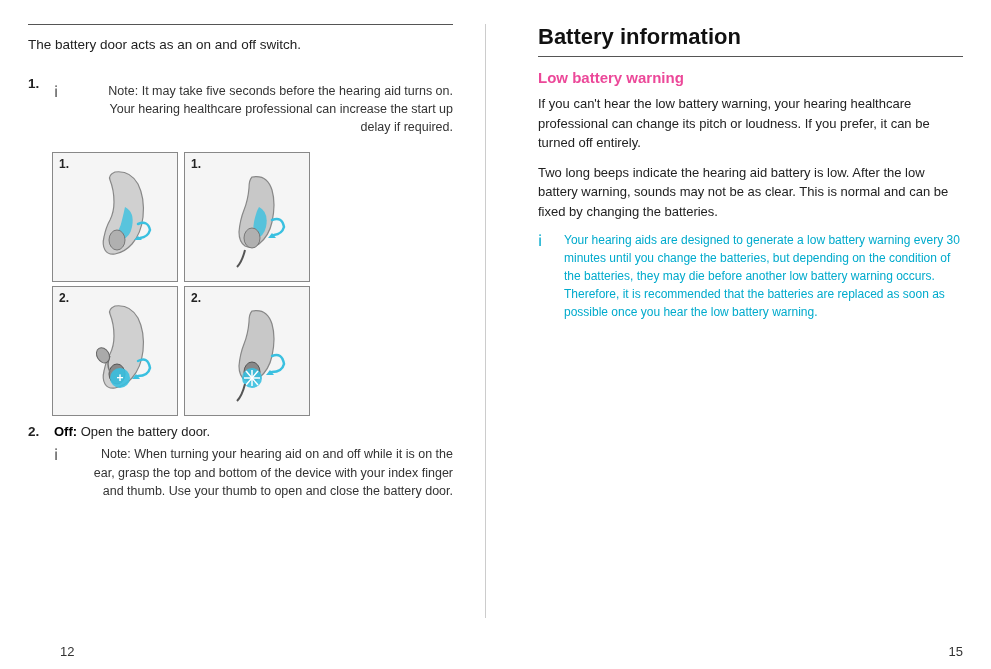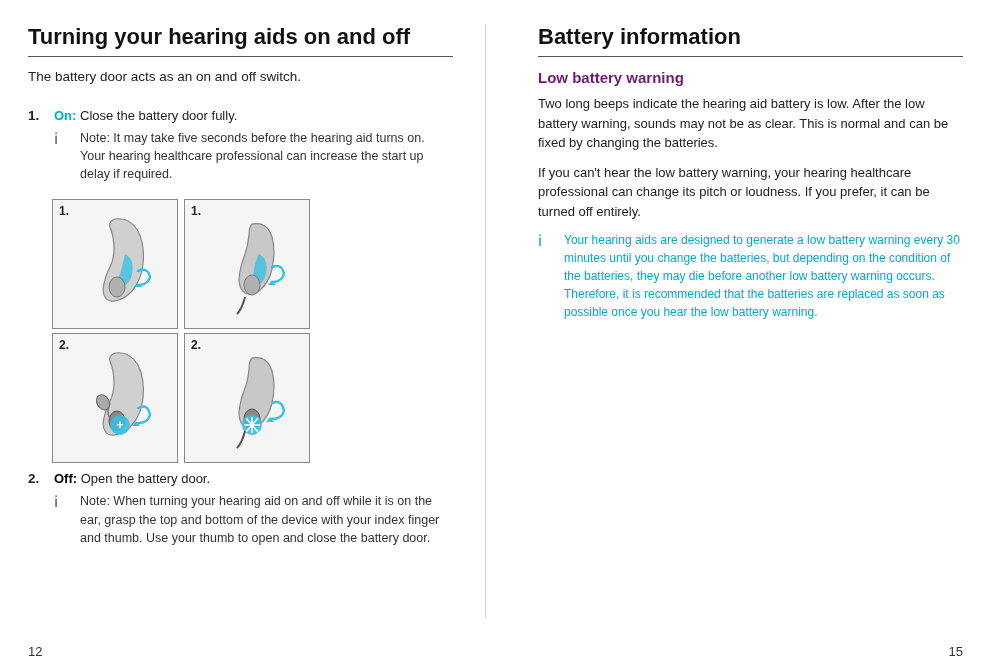--- a/index.html
+++ b/index.html
@@ -76,20 +76,21 @@
     .note-icon {
       font-size: 16px;
       color: #555;
       min-width: 20px;
       line-height: 1.3;
     }
     .note-text {
       font-size: 12.5px;
       color: #333;
       line-height: 1.45;
+      text-align: right;
     }
     .hearing-aid-img {
       border: 1.5px solid #888;
       background: #f5f5f5;
       width: 126px;
       height: 130px;
       position: relative;
       display: flex;
       align-items: center;
       justify-content: center;
@@ -106,21 +107,21 @@
     
     .battery-info-title {
       font-size: 22px;
       font-weight: bold;
       margin-bottom: 6px;
       color: #111;
     }
     .battery-subsection-title {
       font-size: 15px;
       font-weight: bold;
-      color: #701a75;
+      color: #ec4899;
       margin-bottom: 8px;
     }
     .body-text {
       font-size: 13px;
       line-height: 1.5;
       color: #222;
       margin-bottom: 10px;
     }
     .note-box-cyan {
       display: flex;
@@ -139,38 +140,35 @@
       line-height: 1.5;
     }
     .page-footer {
       display: flex;
       justify-content: space-between;
       padding: 6px 28px 10px 28px;
     }
     .page-num {
       font-size: 13px;
       color: #333;
+      margin-left: 32px;
     }
   </style>
 </head>
 <body>
 
 <div class="page-container">
 
   <div class="left-column">
-    <h1 class="section-title">Turning your hearing aids on and off</h1>
     <hr class="divider">
     <p class="intro-text">The battery door acts as an on and off switch.</p>
 
     <div class="step">
       <div class="step-number">1.</div>
       <div class="step-content">
-        <span>
-          <span class="on-label">On:</span><span> Close the battery door fully.</span>
-        </span>
         <div class="note-box">
           <span class="note-icon">ℹ</span>
           <span class="note-text">Note: It may take five seconds before the hearing aid turns on. Your hearing healthcare professional can increase the start up delay if required.</span>
         </div>
       </div>
     </div>
 
     <div style="display:flex; gap:6px; margin-left:24px; margin-bottom:8px;">
 
       <div style="display:flex; flex-direction:column; gap:4px;">
@@ -259,22 +257,22 @@
           <span class="note-text">Note: When turning your hearing aid on and off while it is on the ear, grasp the top and bottom of the device with your index finger and thumb. Use your thumb to open and close the battery door.</span>
         </div>
       </div>
     </div>
   </div>
 
   <div class="right-column">
     <h1 class="battery-info-title">Battery information</h1>
     <hr class="divider">
     <p class="battery-subsection-title">Low battery warning</p>
+    <p class="body-text">If you can't hear the low battery warning, your hearing healthcare professional can change its pitch or loudness. If you prefer, it can be turned off entirely.</p>
     <p class="body-text">Two long beeps indicate the hearing aid battery is low. After the low battery warning, sounds may not be as clear. This is normal and can be fixed by changing the batteries.</p>
-    <p class="body-text">If you can't hear the low battery warning, your hearing healthcare professional can change its pitch or loudness. If you prefer, it can be turned off entirely.</p>
     <div class="note-box-cyan">
       <span class="note-icon-cyan">ℹ</span>
       <span class="note-text-cyan">Your hearing aids are designed to generate a low battery warning every 30 minutes until you change the batteries, but depending on the condition of the batteries, they may die before another low battery warning occurs. Therefore, it is recommended that the batteries are replaced as soon as possible once you hear the low battery warning.</span>
     </div>
   </div>
 </div>
 
 <div class="page-footer">
   <span class="page-num">12</span>
   <span class="page-num">15</span>

